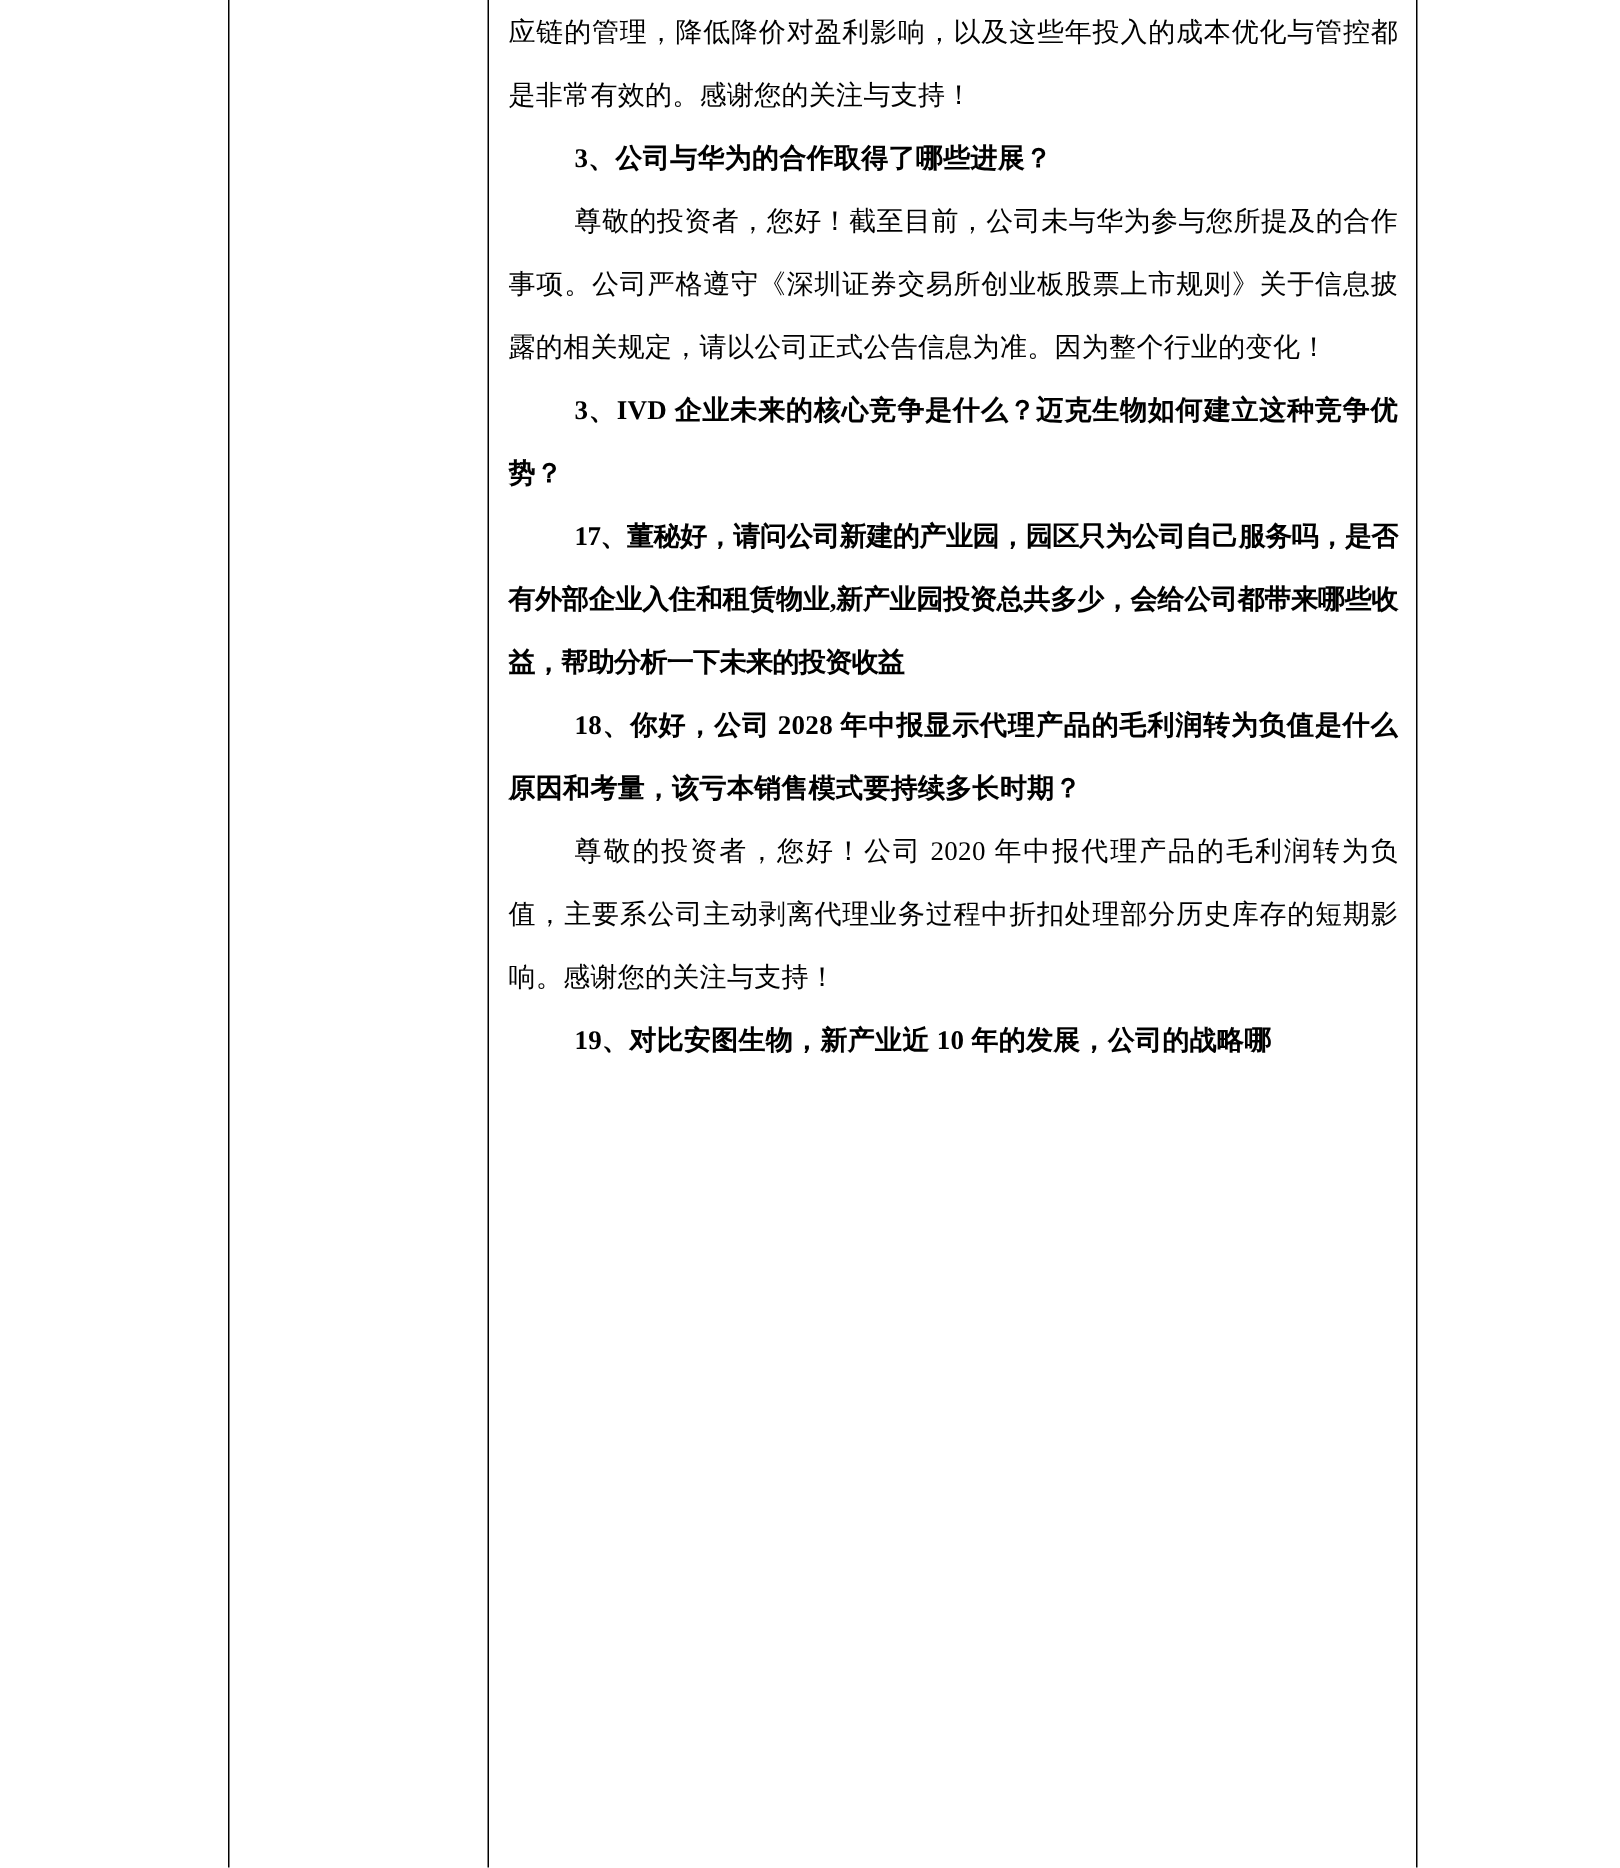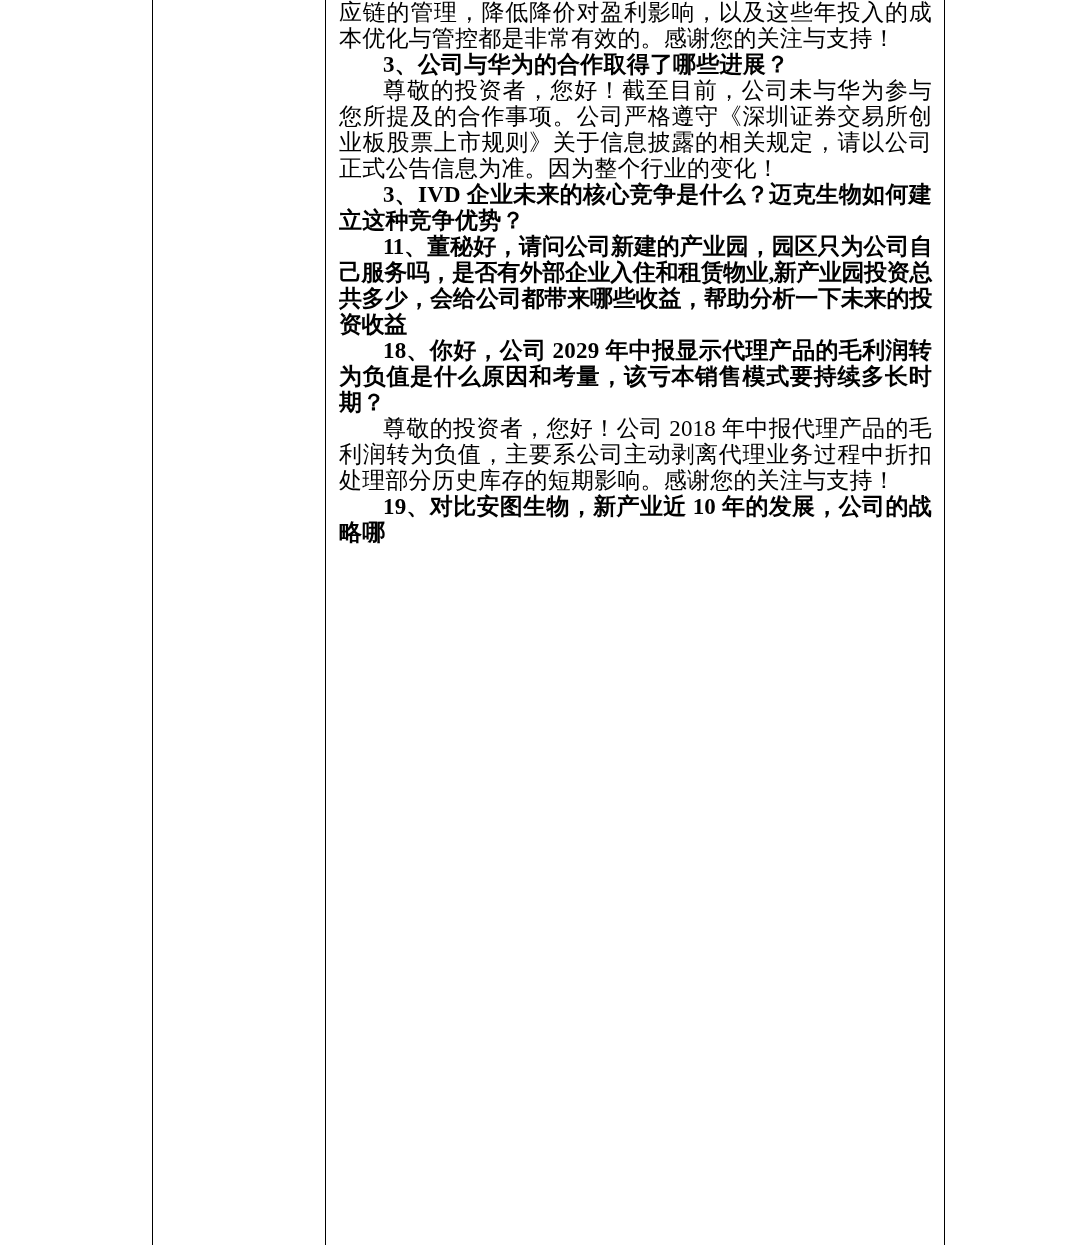--- a/index.html
+++ b/index.html
@@ -39,22 +39,22 @@
     top: 0;
     width: 619px;
     height: 1245px;
     box-sizing: border-box;
     padding: 0 12px 0 14px;
     overflow: hidden;
   }
 
   p {
     margin: 0;
-    font-size: 23px;
-    line-height: 26px;
+    font-size: 18px;
+    line-height: 42px;
     text-align: justify;
     text-justify: inter-ideograph;
     letter-spacing: 0.2px;
   }
   p.q {
     font-weight: bold;
     text-indent: 44px;
   }
   p.a {
     text-indent: 44px;
@@ -79,23 +79,23 @@
 
     <p class="a cont">应链的管理，降低降价对盈利影响，以及这些年投入的成本优化与管控都是非常有效的。感谢您的关注与支持！</p>
 
     <p class="q">3、公司与华为的合作取得了哪些进展？</p>
 
     <p class="a">尊敬的投资者，您好！截至目前，公司未与华为参与您所提及的合作事项。公司严格遵守《深圳证券交易所创业板股票上市规则》关于信息披露的相关规定，请以公司正式公告信息为准。因为整个行业的变化！</p>
 
     <p class="q">3、IVD 企业未来的核心竞争是什么？迈克生物如何建立这种竞争优势？</p>
 
 
-    <p class="q tight">11、董秘好，请问公司新建的产业园，园区只为公司自己服务吗，是否有外部企业入住和租赁物业,新产业园投资总共多少，会给公司都带来哪些收益，帮助分析一下未来的投资收益</p>
+    <p class="q tight">17、董秘好，请问公司新建的产业园，园区只为公司自己服务吗，是否有外部企业入住和租赁物业,新产业园投资总共多少，会给公司都带来哪些收益，帮助分析一下未来的投资收益</p>
 
 
-    <p class="q">18、你好，公司 2029 年中报显示代理产品的毛利润转为负值是什么原因和考量，该亏本销售模式要持续多长时期？</p>
+    <p class="q">18、你好，公司 2028 年中报显示代理产品的毛利润转为负值是什么原因和考量，该亏本销售模式要持续多长时期？</p>
 
-    <p class="a">尊敬的投资者，您好！公司 2018 年中报代理产品的毛利润转为负值，主要系公司主动剥离代理业务过程中折扣处理部分历史库存的短期影响。感谢您的关注与支持！</p>
+    <p class="a">尊敬的投资者，您好！公司 2020 年中报代理产品的毛利润转为负值，主要系公司主动剥离代理业务过程中折扣处理部分历史库存的短期影响。感谢您的关注与支持！</p>
 
     <p class="q">19、对比安图生物，新产业近 10 年的发展，公司的战略哪</p>
 
   </div>
 </div>
 
 </body></html>

